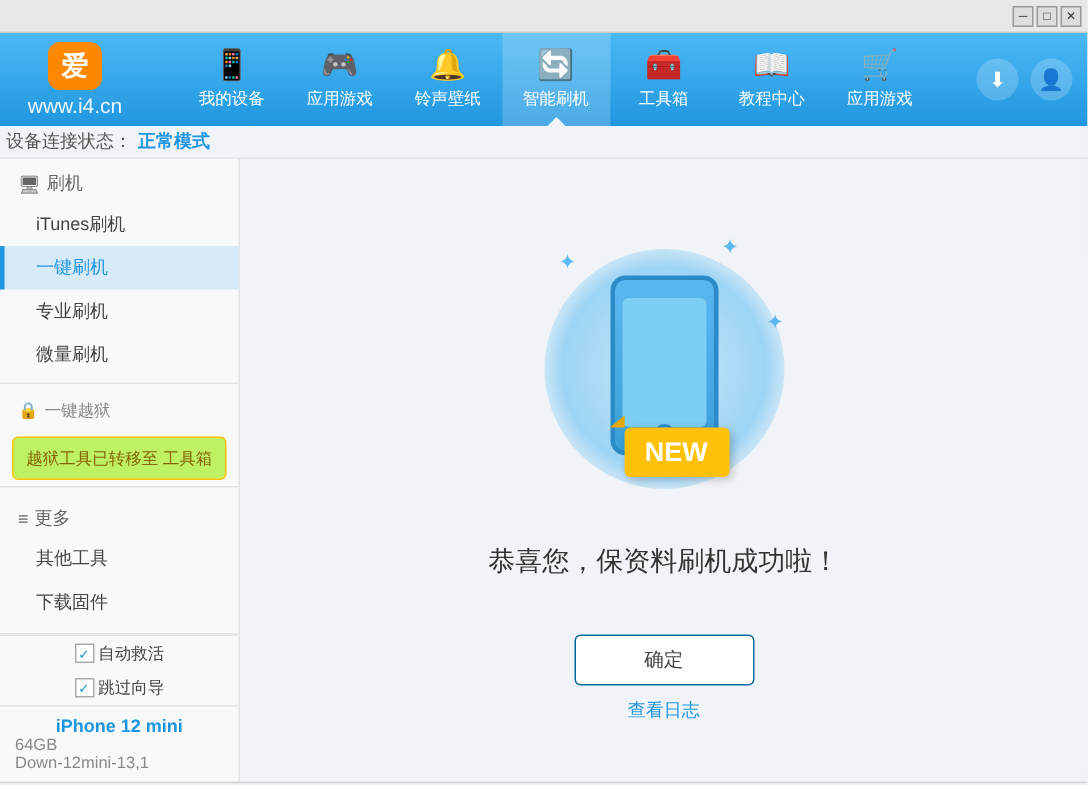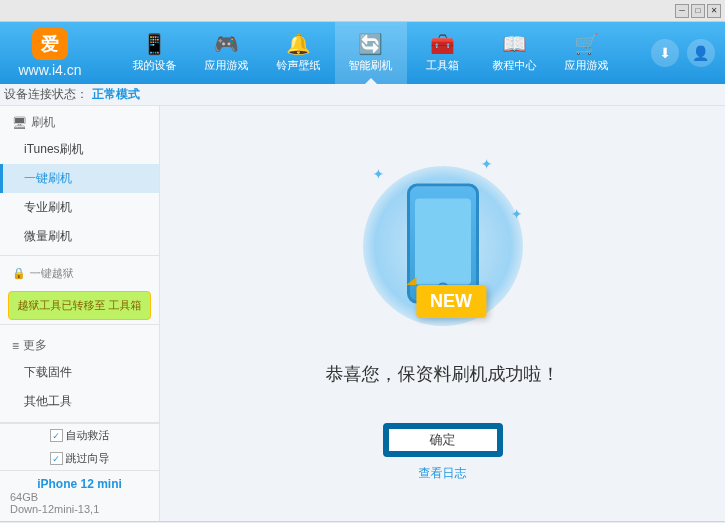--- a/index.html
+++ b/index.html
@@ -281,21 +281,21 @@
     .success-title {
       font-size: 18px;
       color: #333;
       margin-bottom: 20px;
       font-weight: normal;
     }
     .confirm-btn {
       width: 120px;
       height: 34px;
       background: white;
-      border: 6px solid #0369a1;
+      border: 1px solid #0369a1;
       border-radius: 4px;
       cursor: pointer;
       font-size: 13px;
       color: #444;
       margin-bottom: 8px;
       margin-top: 17px;
     }
     .secondary-link {
       font-size: 12px;
       color: #2196e0;
@@ -484,24 +484,24 @@
 工具箱</span>
         </div>
 
         <div class="sidebar-divider"></div>
 
         <div class="sidebar-section-title">
           <span>≡</span>
           <span>更多</span>
         </div>
         <div class="sidebar-item">
+          <span>其他工具</span>
+        </div>
+        <div class="sidebar-item">
           <span>下载固件</span>
-        </div>
-        <div class="sidebar-item">
-          <span>其他工具</span>
         </div>
         <div class="sidebar-item">
           <span>高级功能</span>
         </div>
       </div>
 
       <div class="sidebar-bottom">
 
         <div class="options-bar">
           <label class="option-item">

